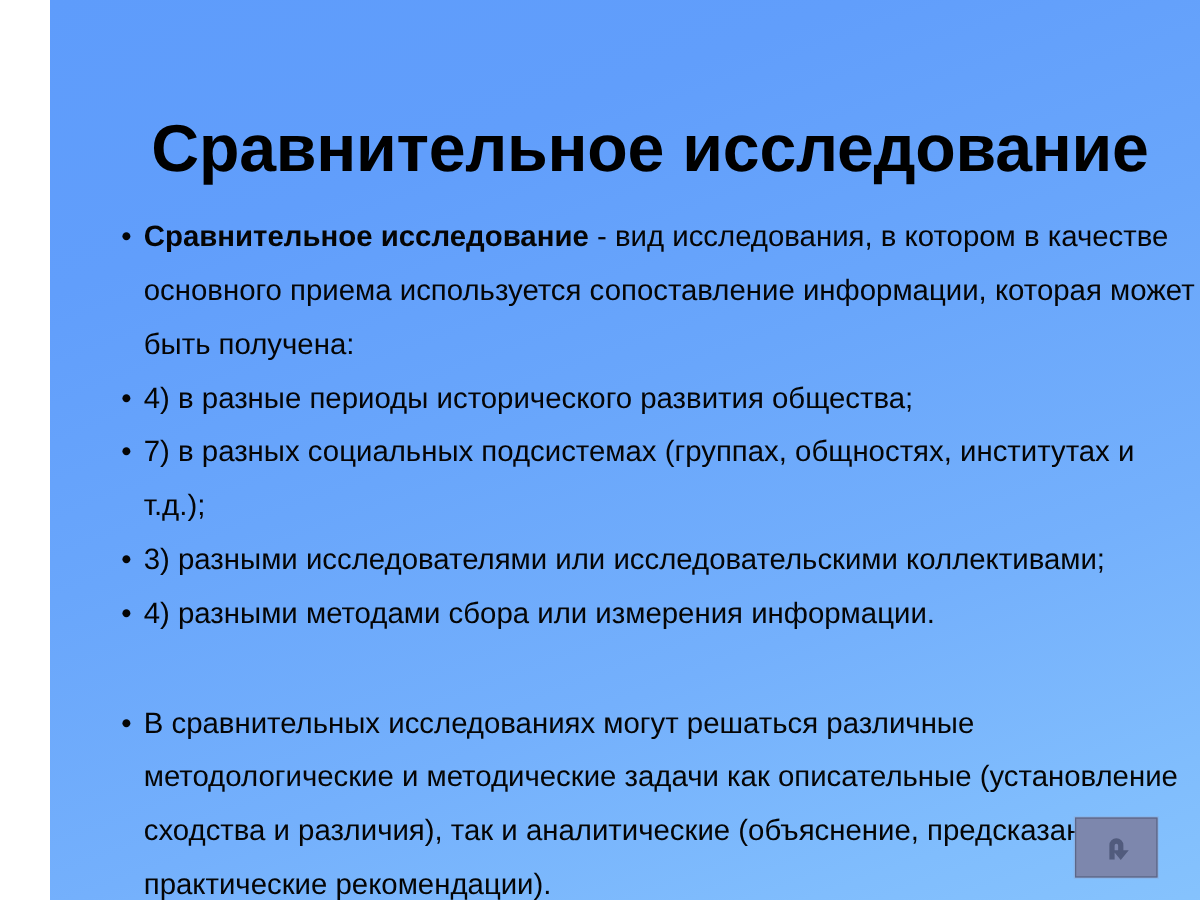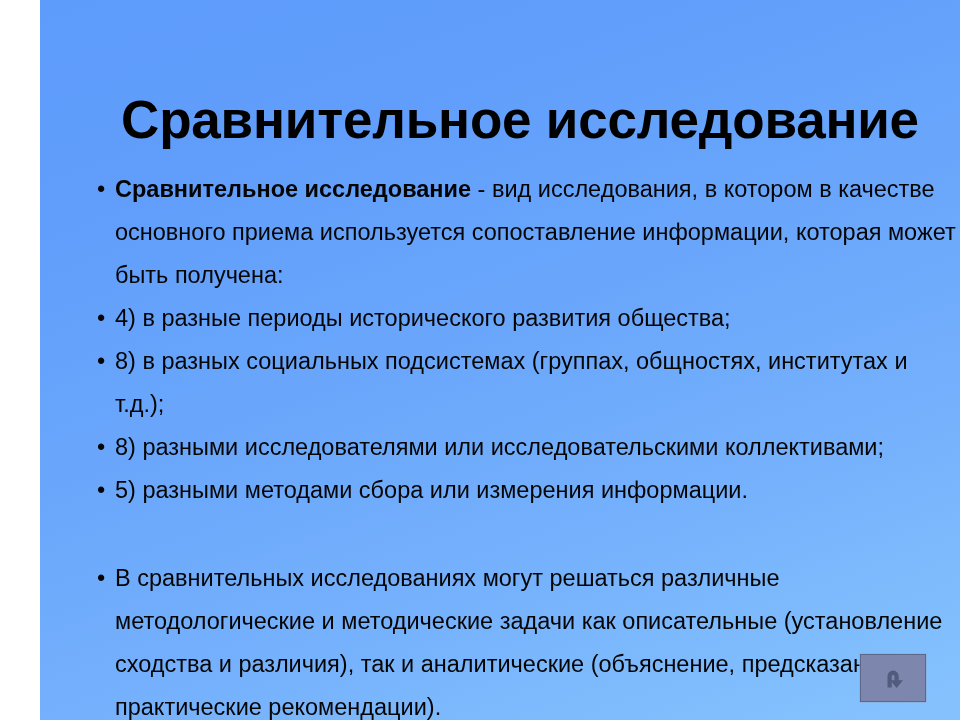--- a/index.html
+++ b/index.html
@@ -121,31 +121,31 @@
       <span class="bullet-text"><span class="lead-bold">Сравнительное исследование</span><span> - вид исследования, в котором в качестве основного приема используется сопоставление информации, которая может быть получена:</span></span>
     </div>
 
     <div class="bullet-item">
       <span class="bullet-dot">•</span>
       <span class="bullet-text"> 4) в разные периоды исторического развития общества;</span>
     </div>
 
     <div class="bullet-item">
       <span class="bullet-dot">•</span>
-      <span class="bullet-text">8) в разных социальных подсистемах (группах, общностях, институтах и т.д.);</span>
+      <span class="bullet-text">7) в разных социальных подсистемах (группах, общностях, институтах и т.д.);</span>
     </div>
 
     <div class="bullet-item">
       <span class="bullet-dot">•</span>
-      <span class="bullet-text">8) разными исследователями или исследовательскими коллективами;</span>
+      <span class="bullet-text">3) разными исследователями или исследовательскими коллективами;</span>
     </div>
 
     <div class="bullet-item">
       <span class="bullet-dot">•</span>
-      <span class="bullet-text"> 5) разными методами сбора или измерения информации.</span>
+      <span class="bullet-text"> 4) разными методами сбора или измерения информации.</span>
     </div>
 
     <div class="spacer-line"></div>
 
     <div class="bullet-item">
       <span class="bullet-dot">•</span>
       <span class="bullet-text"> В сравнительных исследованиях могут решаться различные методологические и методические задачи как описательные (установление сходства и различия), так и аналитические (объяснение, предсказание, практические рекомендации).</span>
     </div>
 
   </div>

